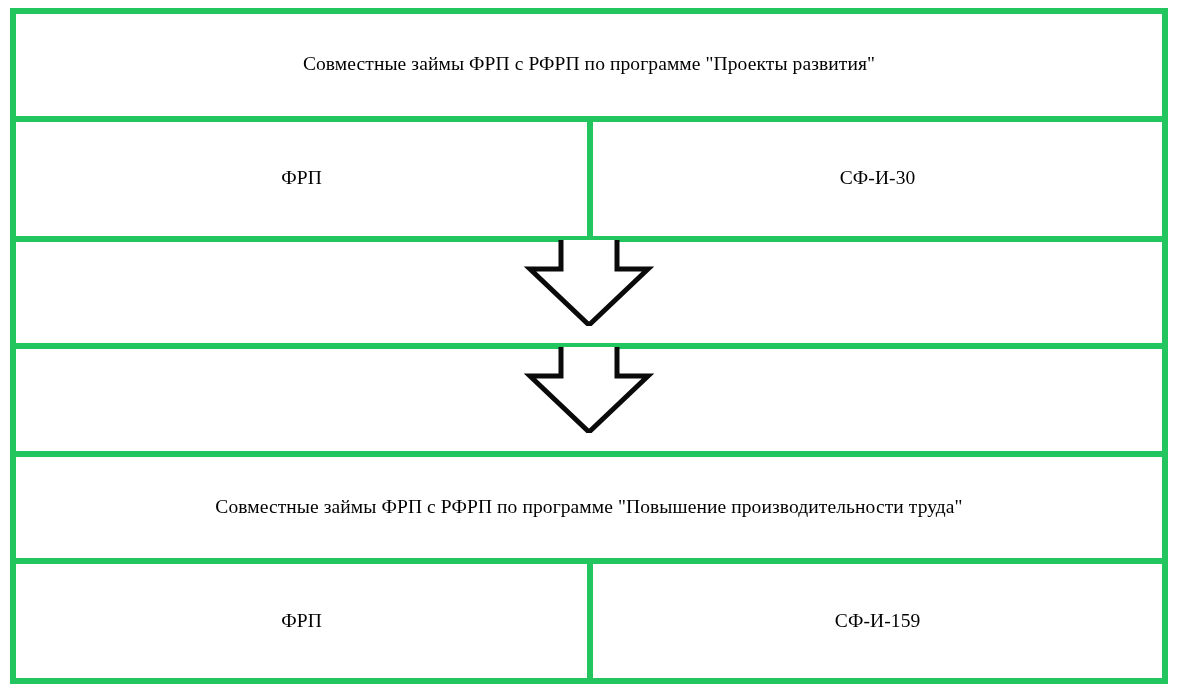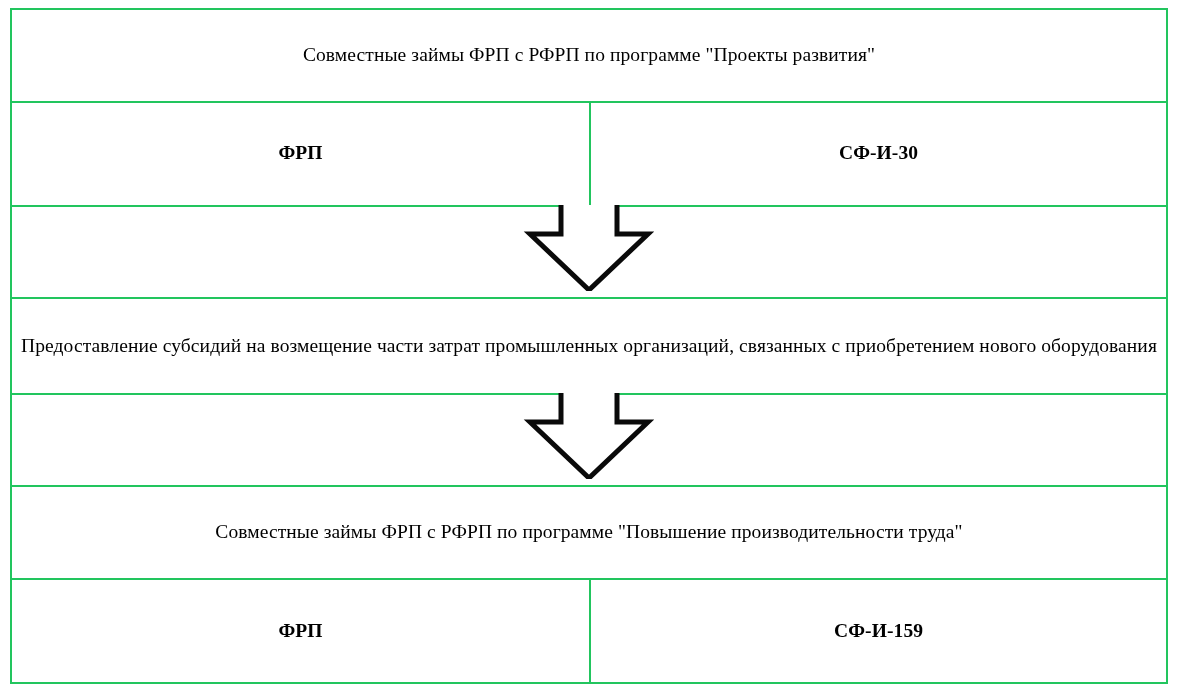--- a/index.html
+++ b/index.html
@@ -28,33 +28,33 @@
     position: absolute;
     left: 10px;
     top: 8px;
     width: 1158px;
     height: 676px;
     border-collapse: collapse;
     table-layout: fixed;
   }
 
   .flow-table td {
-    border: 2px solid #22c55e;
+    border: 6px solid #22c55e;
     text-align: center;
     vertical-align: middle;
     padding: 4px 6px;
     background: #ffffff;
     font-size: 19.5px;
     line-height: 1.28;
     letter-spacing: 0.1px;
   }
 
   
   .r-title   { height: 86px; }
-  .r-pair    { height: 96px; font-weight: bold; }
+  .r-pair    { height: 96px; }
   .r-arrow   { height: 86px; padding: 0 !important; }
   .r-long    { height: 88px; }
 
   .cell-title {
     font-size: 19.5px;
   }
   .cell-long {
     font-size: 19px;
     line-height: 1.3;
   }
@@ -103,23 +103,20 @@
       <tr class="r-arrow">
         <td colspan="2" class="r-arrow">
           <span class="arrow-holder">
             <svg class="arrow-svg" width="180" height="86" viewBox="0 0 180 86">
               <path d="M 62 -4 L 62 29 L 31 29 L 90 85 L 149 29 L 118 29 L 118 -4" fill="#ffffff" stroke="#0a0a0a" stroke-width="5" stroke-linejoin="miter" stroke-miterlimit="10"></path>
             </svg>
           </span>
         </td>
       </tr>
 
-      <tr class="r-long">
-        <td colspan="2" class="cell-long">Предоставление субсидий на возмещение части затрат промышленных организаций, связанных с приобретением нового оборудования</td>
-      </tr>
 
       <tr class="r-arrow">
         <td colspan="2" class="r-arrow">
           <span class="arrow-holder">
             <svg class="arrow-svg" width="180" height="86" viewBox="0 0 180 86">
               <path d="M 62 -4 L 62 29 L 31 29 L 90 85 L 149 29 L 118 29 L 118 -4" fill="#ffffff" stroke="#0a0a0a" stroke-width="5" stroke-linejoin="miter" stroke-miterlimit="10"></path>
             </svg>
           </span>
         </td>
       </tr>

